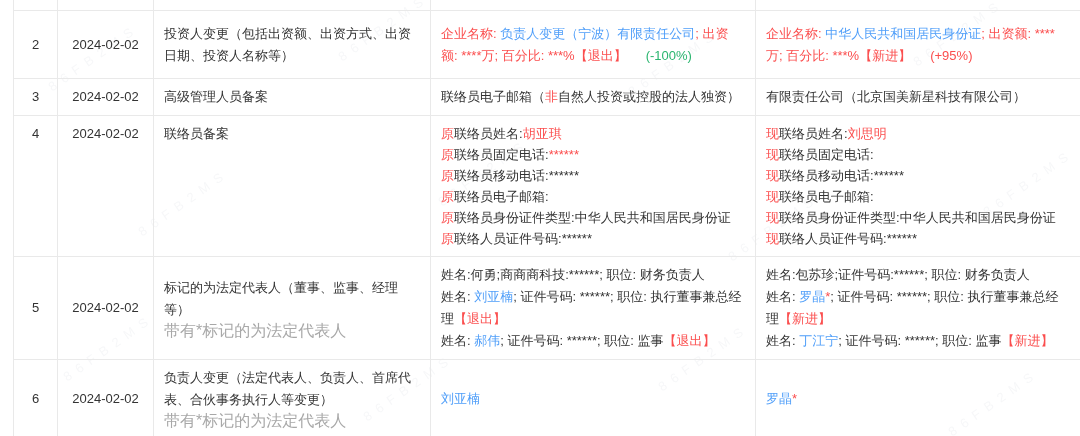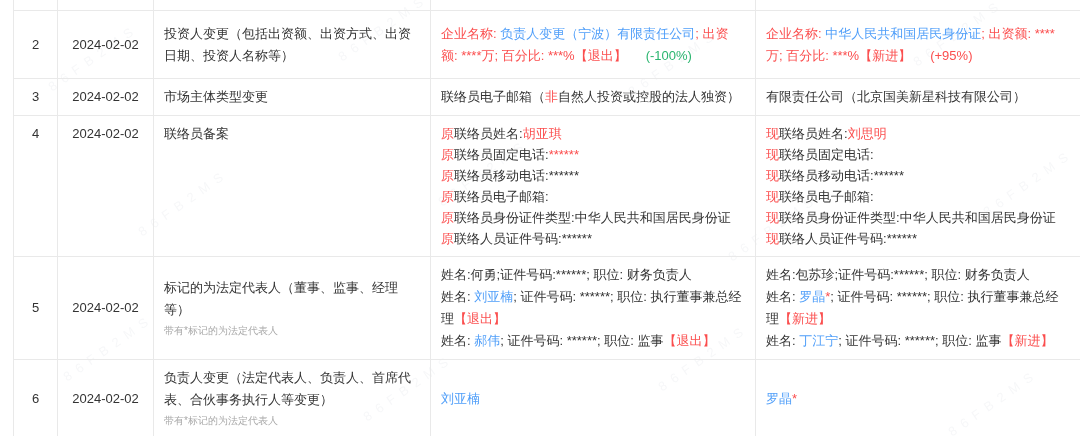--- a/index.html
+++ b/index.html
@@ -32,21 +32,21 @@
   tr.r3 td{height:20px}
   tr.r4 td{height:125px;line-height:21px}
   tr.r5 td{height:87px}
   tr.r6 td{height:63px}
   .c{text-align:center}
   .vtop{vertical-align:top}
   .red{color:var(--red,#fb4e4e)}
   .blue{color:var(--blue,#4f9ef9);cursor:pointer}
   .green{color:var(--green,#2ab56f)}
   .delta{margin-left:19px}
-  .note{font-size:10px;color:var(--note,#a8a8a8);line-height:18px;margin-top:1px;}
+  .note{font-size:16px;color:var(--note,#a8a8a8);line-height:18px;margin-top:1px;}
   .line{display:block;}
 </style>
 </head>
 <body>
 
 <div class="watermark-layer">
   <span class="wm">86FB2MS</span>
   <span class="wm">86FB2MS</span>
   <span class="wm">86FB2MS</span>
   <span class="wm">86FB2MS</span>
@@ -89,21 +89,21 @@
     </td>
     <td>
       <span class="red">企业名称: </span><span class="blue">中华人民共和国居民身份证</span><span class="red">; 出资额: ****万; 百分比: ***%</span><span class="red">【新进】</span><span class="red delta">(+95%)</span>
     </td>
   </tr>
 
   <tr class="r3">
     <td class="c">3</td>
     <td class="c">2024-02-02</td>
     <td>
-      <span>市场主体类型变更</span>
+      <span>高级管理人员备案</span>
     </td>
     <td>
       <span>联络员电子邮箱（</span><span class="red">非</span><span>自然人投资或控股的法人独资）</span>
     </td>
     <td>
       <span>有限责任公司（北京国美新星科技有限公司）</span>
     </td>
   </tr>
 
   <tr class="r4">
@@ -131,21 +131,21 @@
   </tr>
 
   <tr class="r5">
     <td class="c">5</td>
     <td class="c">2024-02-02</td>
     <td>
       <span>标记的为法定代表人（董事、监事、经理等）</span>
       <div class="note">带有*标记的为法定代表人</div>
     </td>
     <td class="vtop">
-      <span class="line"><span>姓名:何勇;证件号码:******; 职位: 财务负责人</span></span>
+      <span class="line"><span>姓名:何勇;商商商科技:******; 职位: 财务负责人</span></span>
       <span class="line"><span>姓名: </span><span class="blue">刘亚楠</span><span>; 证件号码: ******; 职位: 执行董事兼总经理</span><span class="red">【退出】</span></span>
       <span class="line"><span>姓名: </span><span class="blue">郝伟</span><span>; 证件号码: ******; 职位: 监事</span><span class="red">【退出】</span></span>
     </td>
     <td class="vtop">
       <span class="line"><span>姓名:包苏珍;证件号码:******; 职位: 财务负责人</span></span>
       <span class="line"><span>姓名: </span><span class="blue">罗晶</span><span class="red">*</span><span>; 证件号码: ******; 职位: 执行董事兼总经理</span><span class="red">【新进】</span></span>
       <span class="line"><span>姓名: </span><span class="blue">丁江宁</span><span>; 证件号码: ******; 职位: 监事</span><span class="red">【新进】</span></span>
     </td>
   </tr>
 

